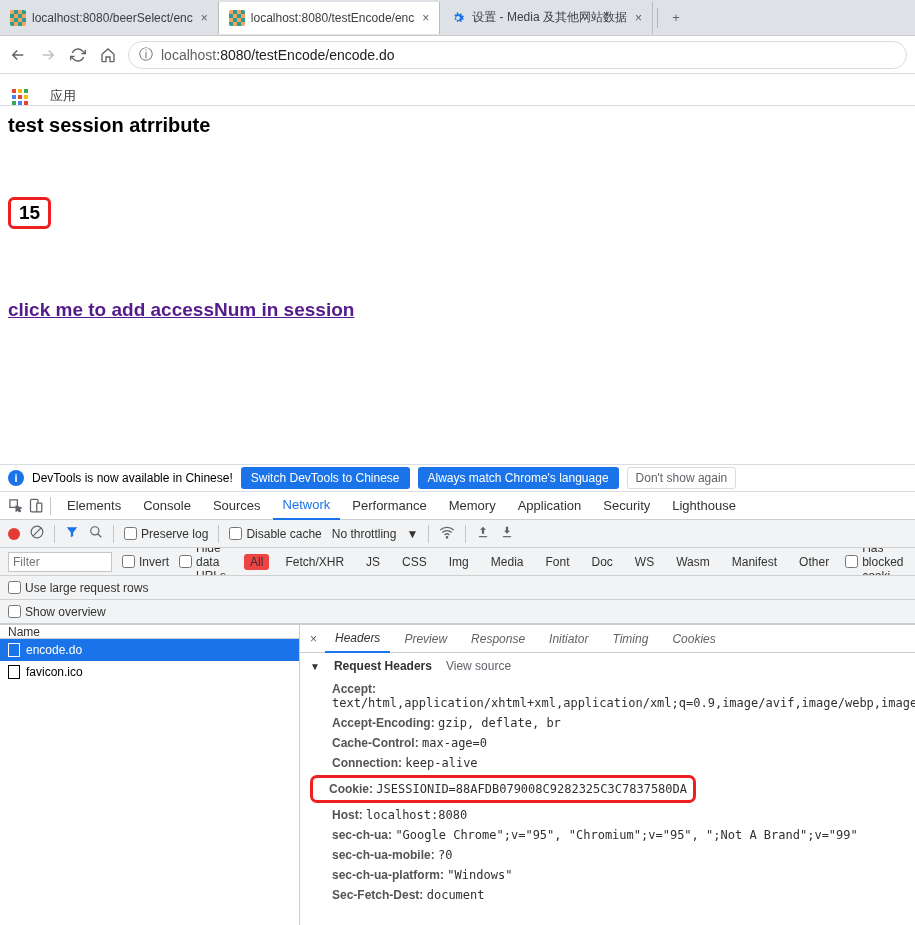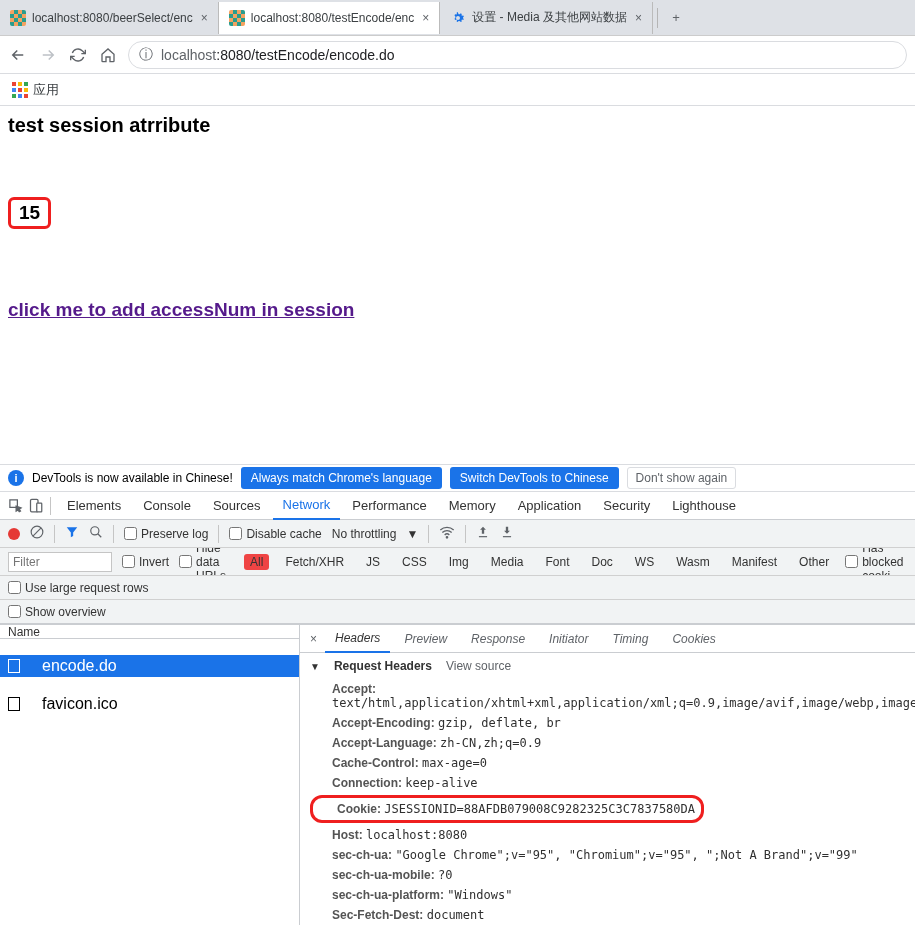--- a/index.html
+++ b/index.html
@@ -13,21 +13,21 @@
 .tab.tab1 .favicon, .tab.tab2 .favicon { background: repeating-conic-gradient(#f4a261 0 25%, #2a9d8f 0 50%) 0/8px 8px; border-radius:2px;}
 .tab.tab3 .favicon svg { width:16px;height:16px;}
 .newtab { width: 28px; display:flex;align-items:center;justify-content:center;color:#5f6368;cursor:pointer;height:32px;}
 .addrbar { display:flex;align-items:center;height:38px;padding:0 8px;gap:10px;border-bottom:1px solid #dadce0;}
 .nav-btn { width:20px;height:20px;display:flex;align-items:center;justify-content:center;color:#5f6368;cursor:pointer;}
 .nav-btn.disabled{color:#bdc1c6;}
 .addr-field{flex:1;display:flex;align-items:center;height:28px;border:1px solid #dadce0;border-radius:14px;padding:0 10px;font-size:14px;color:#202124;}
 .addr-field .info-icon{margin-right:8px;color:#5f6368;}
 .addr-field .host{color:#5f6368;}
 .addr-field .path{color:#202124;}
-.bookmarkbar{display:flex;align-items:center;height:32px;padding:0 12px;gap:5px;border-bottom:1px solid #dadce0;}
+.bookmarkbar{display:flex;align-items:flex-end;height:32px;padding:0 12px;gap:22px;border-bottom:1px solid #dadce0;}
 .apps-icon{width:16px;height:16px;display:grid;grid-template-columns:repeat(3,4px);grid-template-rows:repeat(3,4px);gap:2px;}
 .apps-icon span{width:4px;height:4px;}
 .apps-icon span:nth-child(1){background:#ea4335;}
 .apps-icon span:nth-child(2){background:#fbbc05;}
 .apps-icon span:nth-child(3){background:#34a853;}
 .apps-icon span:nth-child(4){background:#4285f4;}
 .apps-icon span:nth-child(5){background:#ea4335;}
 .apps-icon span:nth-child(6){background:#fbbc05;}
 .apps-icon span:nth-child(7){background:#34a853;}
 .apps-icon span:nth-child(8){background:#4285f4;}
@@ -52,37 +52,37 @@
 .filter-input{width:104px;height:20px;border:1px solid #c5c5c5;padding:0 4px;font-size:12px;}
 .pill{padding:1px 6px;border-radius:3px;cursor:pointer;}
 .pill.active{background:#ef4444;}
 .network-opts{display:flex;align-items:center;height:24px;padding:0 8px;gap:18px;font-size:12px;color:#333;background:#f1f3f4;border-bottom:1px solid #d0d0d0;}
 .network-opts2{display:flex;align-items:center;height:24px;padding:0 8px;gap:18px;font-size:12px;color:#333;background:#f1f3f4;border-bottom:1px solid #cacdd1;}
 .chk{display:flex;align-items:center;gap:4px;}
 .chk input{width:13px;height:13px;}
 .network-body{display:flex;flex:1;min-height:0;border-top:1px solid #cacdd1;}
 .req-list{width:300px;border-right:1px solid #cacdd1;display:flex;flex-direction:column;}
 .req-list .hdr{height:14px;display:flex;align-items:center;padding:0 8px;font-size:12px;color:#333;border-bottom:1px solid #cacdd1;}
-.req-row{height:22px;display:flex;align-items:center;padding:0 8px;gap:22px;font-size:16px;cursor:pointer;margin-top:16px;}
+.req-row{height:22px;display:flex;align-items:center;padding:0 8px;gap:6px;font-size:12px;cursor:pointer;}
 .req-row.selected{background:#1a73e8;color:#fff;}
 .req-row .doc-icon{width:12px;height:14px;border:1px solid currentColor;position:relative;}
 .req-detail{flex:1;display:flex;flex-direction:column;overflow:hidden;}
 .detail-tabs{display:flex;align-items:center;height:28px;border-bottom:1px solid #cacdd1;gap:4px;padding:0 6px;font-size:12px;color:#5f6368;}
 .detail-tabs .x-btn{cursor:pointer;padding:0 4px;}
 .detail-tab{padding:0 10px;height:28px;display:flex;align-items:center;cursor:pointer;font-style:italic;}
 .detail-tab.active{color:#333;border-bottom:2px solid #1a73e8;}
 .headers-body{flex:1;overflow:auto;padding:6px 10px;font-size:12px;color:#333;}
 .hdr-section{display:flex;align-items:center;gap:14px;margin-bottom:6px;}
 .hdr-section .tri{font-size:10px;}
 .hdr-section strong{font-weight:bold;}
 .hdr-section .vs{color:#5f6368;cursor:pointer;}
 .hdr-line{padding:3px 0 3px 22px;}
 .hdr-line .k{font-weight:bold;color:#545454;}
 .hdr-line .v{font-family:Consolas,monospace;color:#303030;}
-.hdr-line.cookie{border:3px solid #ef1f1f;border-radius:12px;padding:4px 6px 4px 24px;margin:2px 0;display:inline-block;}
+.hdr-line.cookie{border:3px solid #ef1f1f;border-radius:7px;padding:4px 6px 4px 16px;margin:2px 0;display:inline-block;}
 label{cursor:default;}
 </style>
 </head>
 <body>
 
 <div class="tabbar">
   <div class="tab tab1">
     <span class="favicon"></span>
     <span class="title">localhost:8080/beerSelect/enc</span>
     <span class="close">×</span>
@@ -149,22 +149,22 @@
 
 <div class="page-content">
   <h2>test session atrribute</h2>
   <div class="boxed">15</div>
   <div><a href="#">click me to add accessNum in session</a></div>
 </div>
 
 <div class="devtools-banner">
   <div class="info-circle">i</div>
   <span>DevTools is now available in Chinese!</span>
+  <button class="banner-btn">Switch DevTools to Chinese</button>
   <button class="banner-btn">Always match Chrome's language</button>
-  <button class="banner-btn">Switch DevTools to Chinese</button>
   <span class="banner-link">Don't show again</span>
 </div>
 
 <div class="devtools-tabs">
   <div class="dt-icon">
       <svg width="15" height="15" viewBox="0 0 24 24" fill="none" stroke="#5f6368" stroke-width="2">
         <rect x="3" y="3" width="12" height="12"></rect>
         <path d="M13 13l8 3-3 2 2 3-2 1-2-3-3 2z" fill="#5f6368"></path>
       </svg>
     </div>
@@ -292,21 +292,20 @@
       <div class="detail-tab">Cookies</div>
     </div>
     <div class="headers-body">
       <div class="hdr-section">
         <span class="tri">▼</span>
         <strong>Request Headers</strong>
         <span class="vs">View source</span>
       </div>
       <div class="hdr-line"><span class="k">Accept:</span> <span class="v">text/html,application/xhtml+xml,application/xml;q=0.9,image/avif,image/webp,image/</span></div>
       <div class="hdr-line"><span class="k">Accept-Encoding:</span> <span class="v">gzip, deflate, br</span></div>
-      <div class="hdr-line"><span class="k">Accept-Language:</span> <span class="v">zh-CN,zh;q=0.9</span></div>
       <div class="hdr-line"><span class="k">Cache-Control:</span> <span class="v">max-age=0</span></div>
       <div class="hdr-line"><span class="k">Connection:</span> <span class="v">keep-alive</span></div>
       <div><div class="hdr-line cookie"><span class="k">Cookie:</span> <span class="v">JSESSIONID=88AFDB079008C9282325C3C7837580DA</span></div></div>
       <div class="hdr-line"><span class="k">Host:</span> <span class="v">localhost:8080</span></div>
       <div class="hdr-line"><span class="k">sec-ch-ua:</span> <span class="v">"Google Chrome";v="95", "Chromium";v="95", ";Not A Brand";v="99"</span></div>
       <div class="hdr-line"><span class="k">sec-ch-ua-mobile:</span> <span class="v">?0</span></div>
       <div class="hdr-line"><span class="k">sec-ch-ua-platform:</span> <span class="v">"Windows"</span></div>
       <div class="hdr-line"><span class="k">Sec-Fetch-Dest:</span> <span class="v">document</span></div>
     </div>
   </div>

